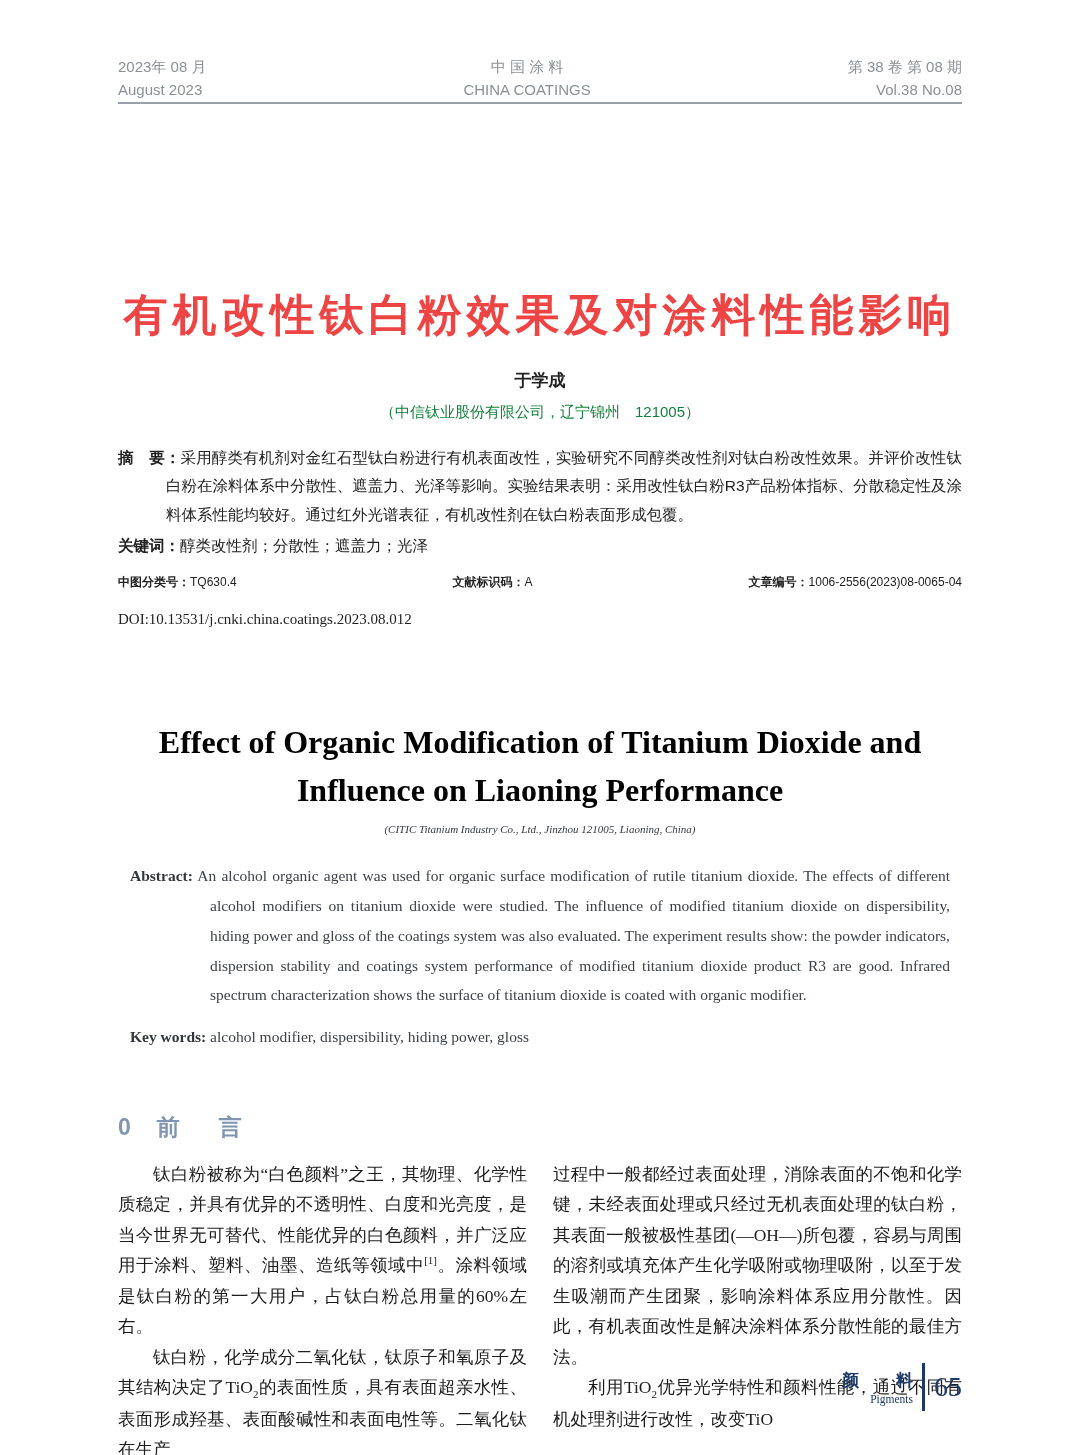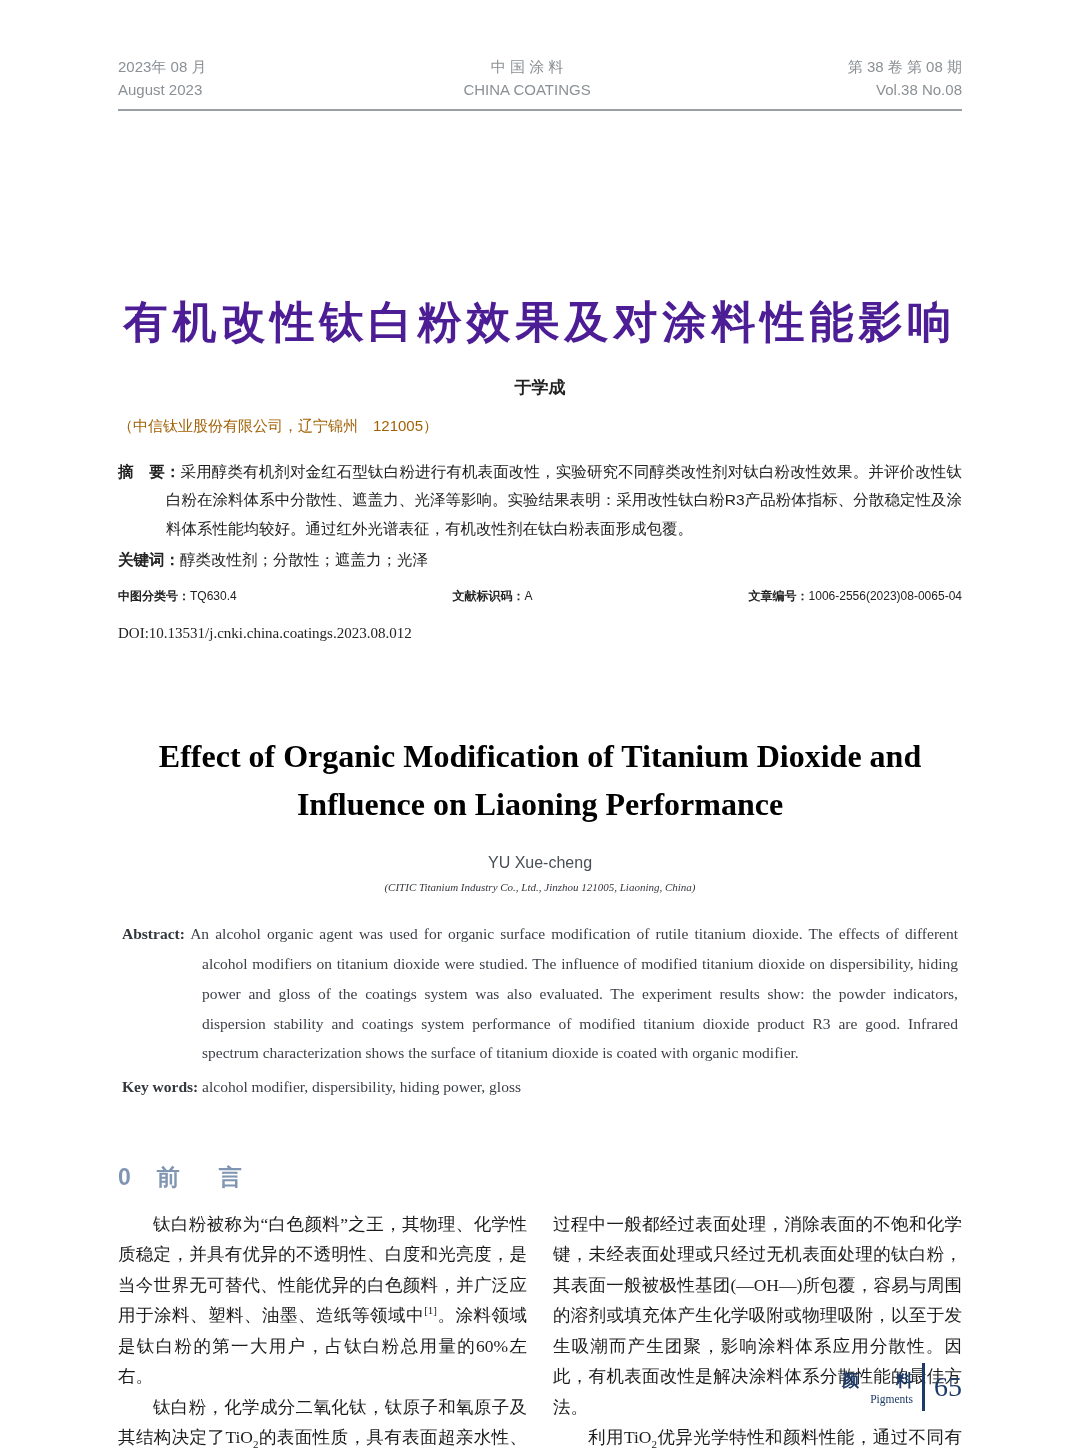--- a/index.html
+++ b/index.html
@@ -10,34 +10,34 @@
     box-sizing: border-box;
     padding: 55px 118px 0 118px;
     background: #ffffff;
     overflow: hidden;
   }
 
   
   .journal-header {
     display: flex; justify-content: space-between; align-items: flex-end;
     font-size: 15px; line-height: 1.55; color: #8b9094;
-    border-bottom: 2px solid #9aa0a5; padding-bottom: 7px;
+    border-bottom: 2px solid #9aa0a5; 
   }
   .journal-header .h-left { text-align: left; }
   .journal-header .h-center { text-align: center; }
   .journal-header .h-right { text-align: right; }
 
   
   .title-zh {
     margin: 182px 0 0 0; text-align: center;
-    font-size: 44px; font-weight: bold; color: #4c1d95;
+    font-size: 44px; font-weight: bold; color: #ef4444;
     letter-spacing: 5px; font-family: "Liberation Sans", sans-serif;
   }
   .author-zh { margin-top: 24px; text-align: center; font-size: 17px; font-weight: bold; color: #222; }
-  .affil-zh  { margin-top: 18px; text-align: left; font-size: 15px; color: #a16207; }
+  .affil-zh  { margin-top: 11px; text-align: center; font-size: 15px; color: #15803d; }
 
   
   .hang-zh {
     margin: 0; padding-left: 48px; text-indent: -48px;
     font-size: 15.5px; line-height: 1.87; color: #222; text-align: justify;
   }
   .abstract-zh { margin-top: 22px; }
   .keywords-zh { margin-top: 2px; }
   .lbl-zh { font-weight: bold; }
 
@@ -57,21 +57,21 @@
     font-family: "Liberation Serif", serif; font-weight: bold;
     font-size: 32px; line-height: 1.5; color: #000000;
   }
   .author-en { margin-top: 26px; text-align: center; font-size: 16px; color: #4a4f55; }
   .affil-en  {
     margin-top: 9px; text-align: center;
     font-family: "Liberation Serif", serif; font-style: italic;
     font-size: 11px; color: #33373c;
   }
   .hang-en {
-    margin: 4px; padding-left: 80px; text-indent: -80px;
+    margin: 12px; padding-left: 80px; text-indent: -80px;
     font-family: "Liberation Serif", serif;
     font-size: 15.5px; line-height: 1.92; color: #3d4147; text-align: justify;
   }
   .abstract-en { margin-top: 26px; }
   .keywords-en { margin-top: 1px; }
   .lbl-en { font-weight: bold; color: #33373c; }
 
   
   .section-head {
     margin: 60px 0 0 0; font-size: 23px; font-weight: bold; color: #8095b2;
@@ -141,21 +141,20 @@
   <div class="clc-row">
     <span><b>中图分类号：</b><span>TQ630.4</span></span>
     <span><b>文献标识码：</b><span>A</span></span>
     <span><b>文章编号：</b><span>1006-2556(2023)08-0065-04</span></span>
   </div>
 
   <div class="doi">DOI:10.13531/j.cnki.china.coatings.2023.08.012</div>
 
   <h2 class="title-en"><span>Effect of Organic Modification of Titanium Dioxide and</span><br><span>Influence on Liaoning Performance</span></h2>
 
-  <div class="author-en">YU Xue-cheng</div>
   <div class="affil-en">(CITIC Titanium Industry Co., Ltd., Jinzhou 121005, Liaoning, China)</div>
 
   <p class="abstract-en hang-en"><b class="lbl-en">Abstract:</b> <span>An alcohol organic agent was used for organic surface modification of rutile titanium dioxide. The effects of different alcohol modifiers on titanium dioxide were studied. The influence of modified titanium dioxide on dispersibility, hiding power and gloss of the coatings system was also evaluated. The experiment results show: the powder indicators, dispersion stability and coatings system performance of modified titanium dioxide product R3 are good. Infrared spectrum characterization shows the surface of titanium dioxide is coated with organic modifier.</span></p>
 
   <p class="keywords-en hang-en"><b class="lbl-en">Key words:</b> <span>alcohol modifier, dispersibility, hiding power, gloss</span></p>
 
   <h3 class="section-head"><span class="sec-num">0</span><span class="sec-title">前　言</span></h3>
 
   <div class="columns">
     <div class="col">

